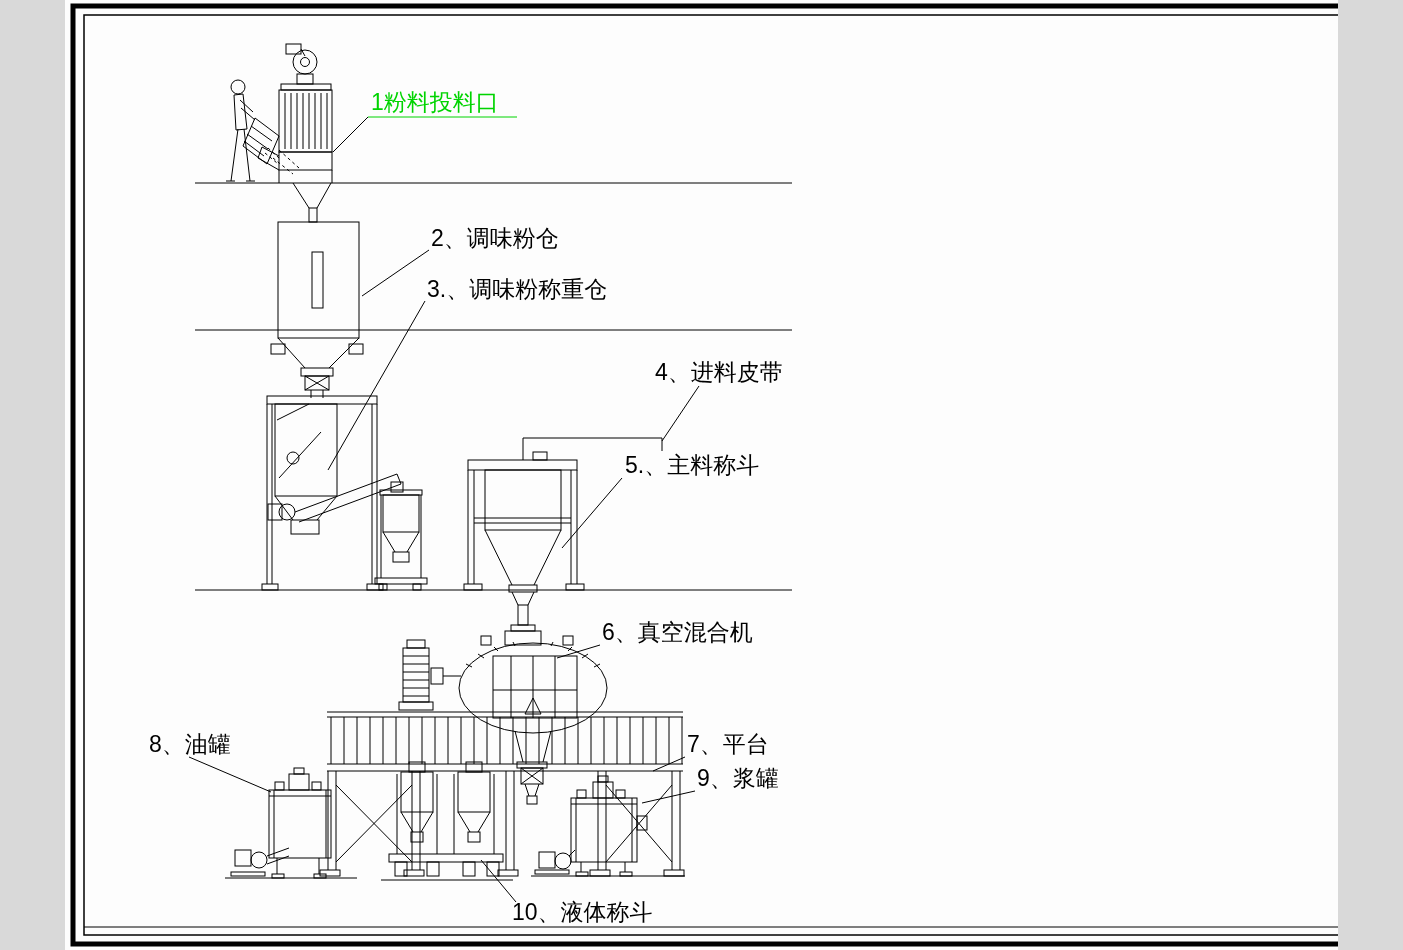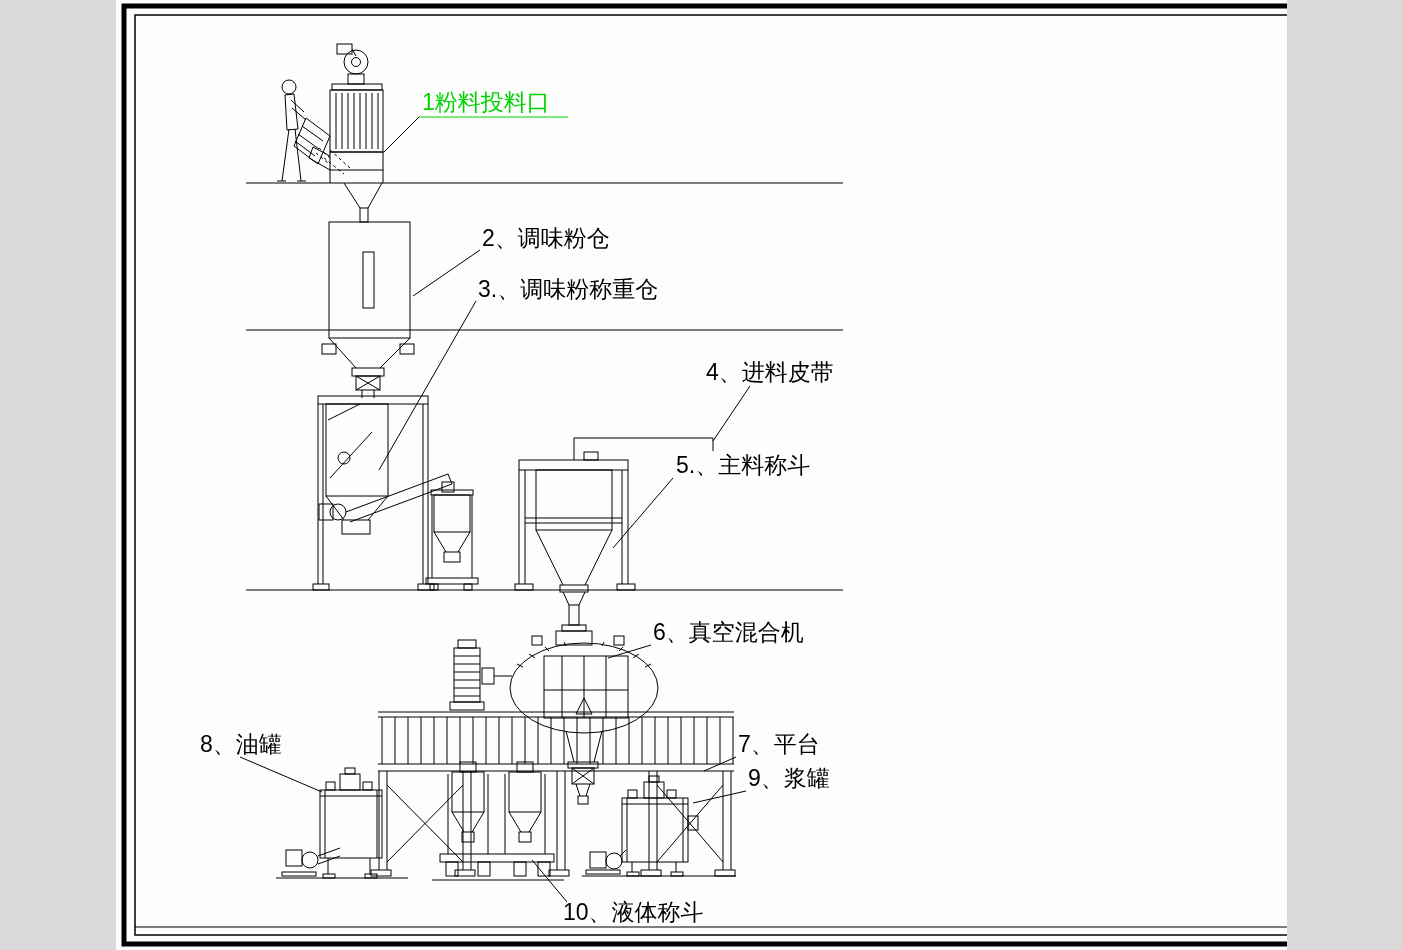--- a/index.html
+++ b/index.html
@@ -1,18 +1,18 @@
 <!DOCTYPE html>
 <html><head>
 <meta charset="utf-8">
 <style>
   *{box-sizing:border-box}
   html,body{margin:0;padding:0;background:#d9d9d9}
   .sheet{
-    position:relative;width:1171px;height:950px;margin:0 auto;
+    position:relative;width:1273px;height:950px;margin:0 auto;
     background:#fdfdfd;overflow:hidden;
     font-family:"Liberation Sans","DejaVu Sans",sans-serif;
   }
   svg{position:absolute;left:0;top:0;display:block}
   .lbl{font-family:"Liberation Sans","DejaVu Sans",sans-serif;font-size:23px;stroke:none}
 </style>
 </head>
 <body>
 
 <div class="sheet">

